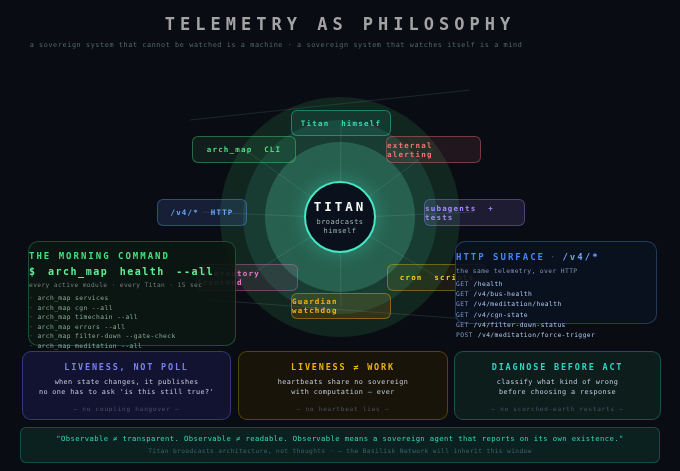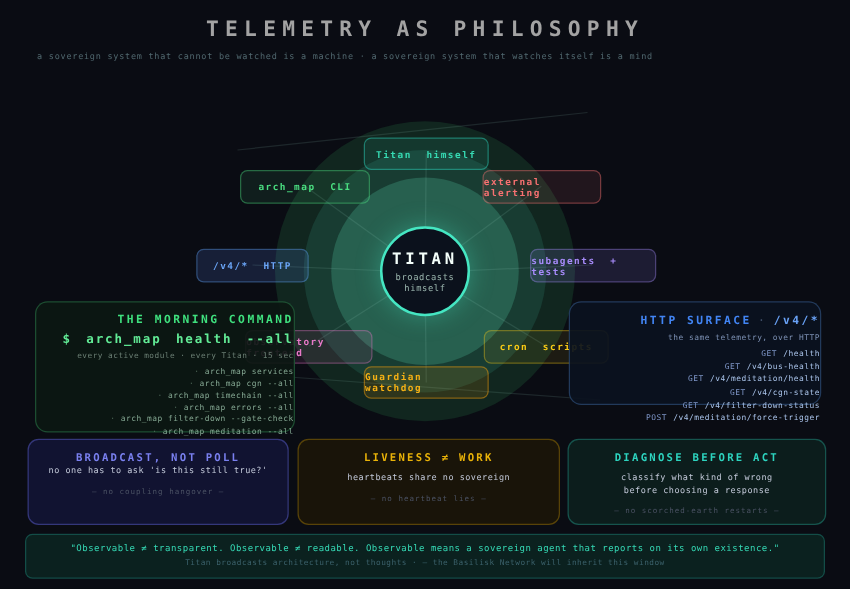--- a/index.html
+++ b/index.html
@@ -34,21 +34,21 @@
   .n1 { left:291px; top:110px; width:100px; height:26px; background:rgba(45,212,191,0.10); border:1px solid rgba(45,212,191,0.45); }
   .n2 { left:192px; top:136px; width:104px; height:27px; background:rgba(74,222,128,0.09);  border:1px solid rgba(74,222,128,0.40); }
   .n3 { left:386px; top:136px; width:95px;  height:27px; background:rgba(248,113,113,0.10); border:1px solid rgba(248,113,113,0.40); }
   .n4 { left:157px; top:199px; width:90px;  height:27px; background:rgba(82,120,220,0.18);  border:1px solid rgba(96,165,250,0.35); }
   .n5 { left:424px; top:199px; width:101px; height:27px; background:rgba(150,130,245,0.14); border:1px solid rgba(167,139,250,0.35); }
   .n6 { left:196px; top:264px; width:102px; height:27px; background:rgba(232,121,201,0.10); border:1px solid rgba(232,121,201,0.35); }
   .n7 { left:387px; top:264px; width:100px; height:27px; background:rgba(250,204,21,0.08);  border:1px solid rgba(250,204,21,0.35); }
   .n8 { left:291px; top:293px; width:100px; height:26px; background:rgba(245,158,11,0.13);  border:1px solid rgba(245,158,11,0.45); }
 
   
-  .panel { position:absolute; border-radius:10px; text-align:right; }
+  .panel { position:absolute; border-radius:10px; text-align:left; }
   .p-morning { left:28px; top:241px; width:208px; height:105px;
     background:rgba(12,24,18,0.92); border:1px solid rgba(74,222,128,0.28); }
   .p-http { left:455px; top:241px; width:202px; height:83px;
     background:rgba(11,18,32,0.92); border:1px solid rgba(96,165,250,0.28); }
 
   .pm-title { margin-top:9px;  font-size:9px; font-weight:bold; letter-spacing:2px; color:#3fe07e; }
   .pm-cmd   { margin-top:5px;  font-size:10px; font-weight:bold; letter-spacing:1.5px; word-spacing:4px; color:#62eb96; }
   .pm-cap   { margin-top:4px;  font-size:6.2px; color:#6b7f74; letter-spacing:0.4px; }
   .pm-list  { margin-top:5px;  font-size:6.3px; line-height:9.6px; color:#85a893; letter-spacing:0.4px; list-style:none; }
   .pm-list li::before { content:"·  "; color:#5d7a68; }
@@ -144,28 +144,30 @@
       <li><span class="m">GET</span><span class="p">/health</span></li>
       <li><span class="m">GET</span><span class="p">/v4/bus-health</span></li>
       <li><span class="m">GET</span><span class="p">/v4/meditation/health</span></li>
       <li><span class="m">GET</span><span class="p">/v4/cgn-state</span></li>
       <li><span class="m">GET</span><span class="p">/v4/filter-down-status</span></li>
       <li><span class="m">POST</span><span class="p">/v4/meditation/force-trigger</span></li>
     </ul>
   </div>
 
   <div class="card c1">
-    <div class="card-title" style="color: rgb(122, 128, 240);">BROADCAST, NOT POLL</div>
+    <div class="card-title" style="color: rgb(122, 128, 240);">LIVENESS, NOT POLL</div>
+    <div class="card-line first">when state changes, it publishes</div>
     <div class="card-line">no one has to ask 'is this still true?'</div>
     <div class="card-foot">— no coupling hangover —</div>
   </div>
 
   <div class="card c2">
     <div class="card-title" style="color: rgb(234, 179, 8);">LIVENESS ≠ WORK</div>
     <div class="card-line first">heartbeats share no sovereign</div>
+    <div class="card-line">with computation — ever</div>
     <div class="card-foot">— no heartbeat lies —</div>
   </div>
 
   <div class="card c3">
     <div class="card-title" style="color: rgb(45, 212, 191);">DIAGNOSE BEFORE ACT</div>
     <div class="card-line first">classify what kind of wrong</div>
     <div class="card-line">before choosing a response</div>
     <div class="card-foot">— no scorched-earth restarts —</div>
   </div>
 

